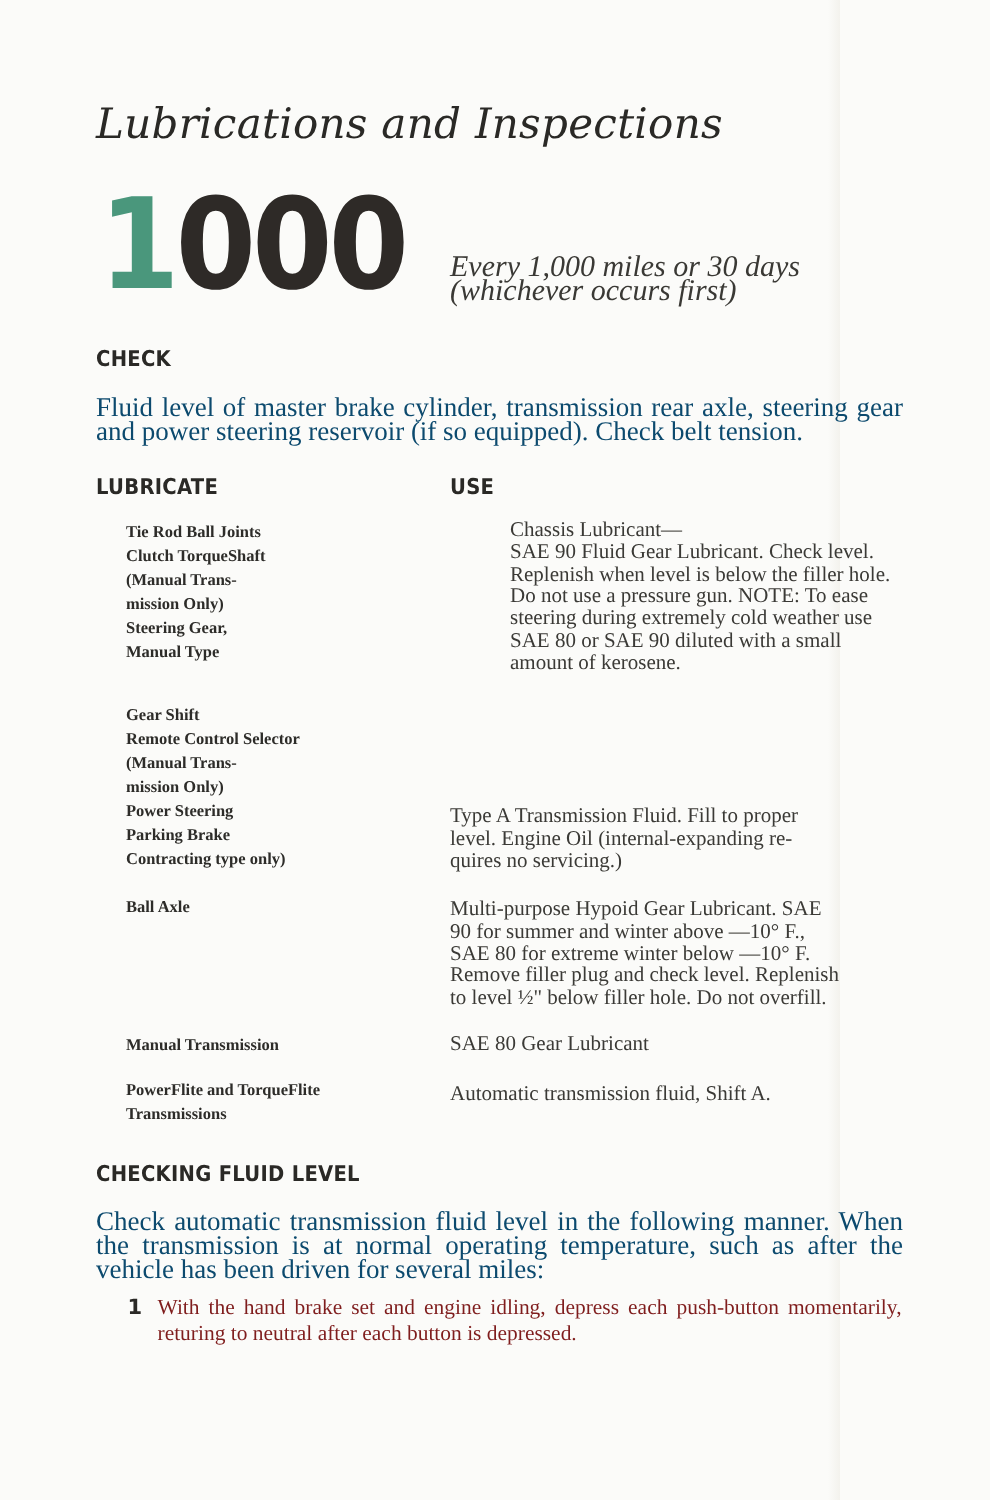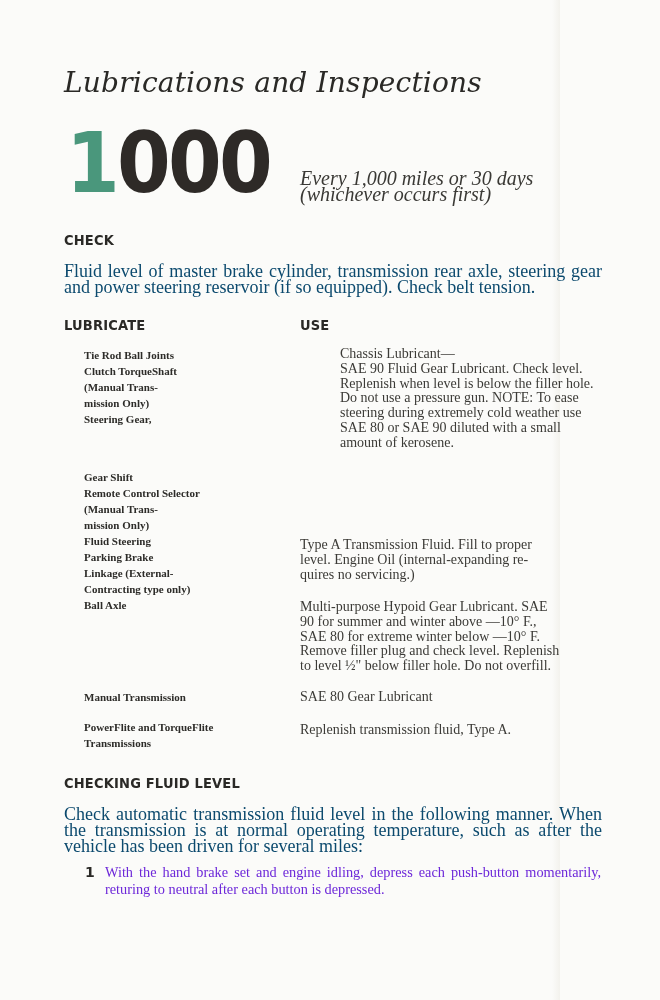--- a/index.html
+++ b/index.html
@@ -54,21 +54,21 @@
       text-align: justify;
     }
     .step-num {
       position: absolute; left: 85px; top: 864px;
       font-family: "DejaVu Sans", sans-serif; font-weight: bold;
       font-size: 14px; color: #2a2926;
     }
     .step-text {
       position: absolute; left: 105px; top: 864px; width: 496px;
       font-family: "Liberation Serif", serif; font-size: 14.3px;
-      line-height: 17px; color: #6d28d9; text-align: justify;
+      line-height: 17px; color: #7f1d1d; text-align: justify;
     }
     .line { display: block; }
   </style>
 </head>
 <body>
 
 <div class="page">
   <div class="edge"></div>
 
   <div class="title">Lubrications and Inspections</div>
@@ -87,42 +87,42 @@
 
   <div class="sect" style="top:317px;">LUBRICATE</div>
   <div class="sect" style="top:317px; left:300px;">USE</div>
 
   <div class="lub" style="top:347px;">
     <span class="line">Tie Rod Ball Joints</span>
     <span class="line">Clutch TorqueShaft</span>
     <span class="line">(Manual Trans-</span>
     <span class="line">mission Only)</span>
     <span class="line">Steering Gear,</span>
+    <span class="line">Manual Type</span>
   </div>
   <div class="use" style="top:347px;margin-left:40px;">
     <span class="line">Chassis Lubricant—</span>
     <span class="line">SAE 90 Fluid Gear Lubricant. Check level.</span>
     <span class="line">Replenish when level is below the filler hole.</span>
     <span class="line">Do not use a pressure gun. NOTE: To ease</span>
     <span class="line">steering during extremely cold weather use</span>
     <span class="line">SAE 80 or SAE 90 diluted with a small</span>
     <span class="line">amount of kerosene.</span>
   </div>
 
   <div class="lub" style="top:469px;">
     <span class="line">Gear Shift</span>
     <span class="line">Remote Control Selector</span>
     <span class="line">(Manual Trans-</span>
     <span class="line">mission Only)</span>
   </div>
 
   <div class="lub" style="top:533px;">
-    <span class="line">Fluid Steering</span>
+    <span class="line">Power Steering</span>
     <span class="line">Parking Brake</span>
-    <span class="line">Linkage (External-</span>
     <span class="line">Contracting type only)</span>
   </div>
   <div class="use" style="top:538px;">
     <span class="line">Type A Transmission Fluid. Fill to proper</span>
     <span class="line">level. Engine Oil (internal-expanding re-</span>
     <span class="line">quires no servicing.)</span>
   </div>
 
   <div class="lub" style="top:597px;">
     <span class="line">Ball Axle</span>
@@ -140,21 +140,21 @@
   </div>
   <div class="use" style="top:690px;">
     <span class="line">SAE 80 Gear Lubricant</span>
   </div>
 
   <div class="lub" style="top:719px;">
     <span class="line">PowerFlite and TorqueFlite</span>
     <span class="line">Transmissions</span>
   </div>
   <div class="use" style="top:723px;">
-    <span class="line">Replenish transmission fluid, Type A.</span>
+    <span class="line">Automatic transmission fluid, Shift A.</span>
   </div>
 
   <div class="sect" style="top:775px;">CHECKING FLUID LEVEL</div>
   <div class="para" style="top:806px;">Check automatic transmission fluid level in the following manner. When the transmission is at normal operating temperature, such as after the vehicle has been driven for several miles:</div>
 
   <div class="step-num">1</div>
   <div class="step-text">With the hand brake set and engine idling, depress each push-button momentarily, returing to neutral after each button is depressed.</div>
 </div>
 
 </body></html>

